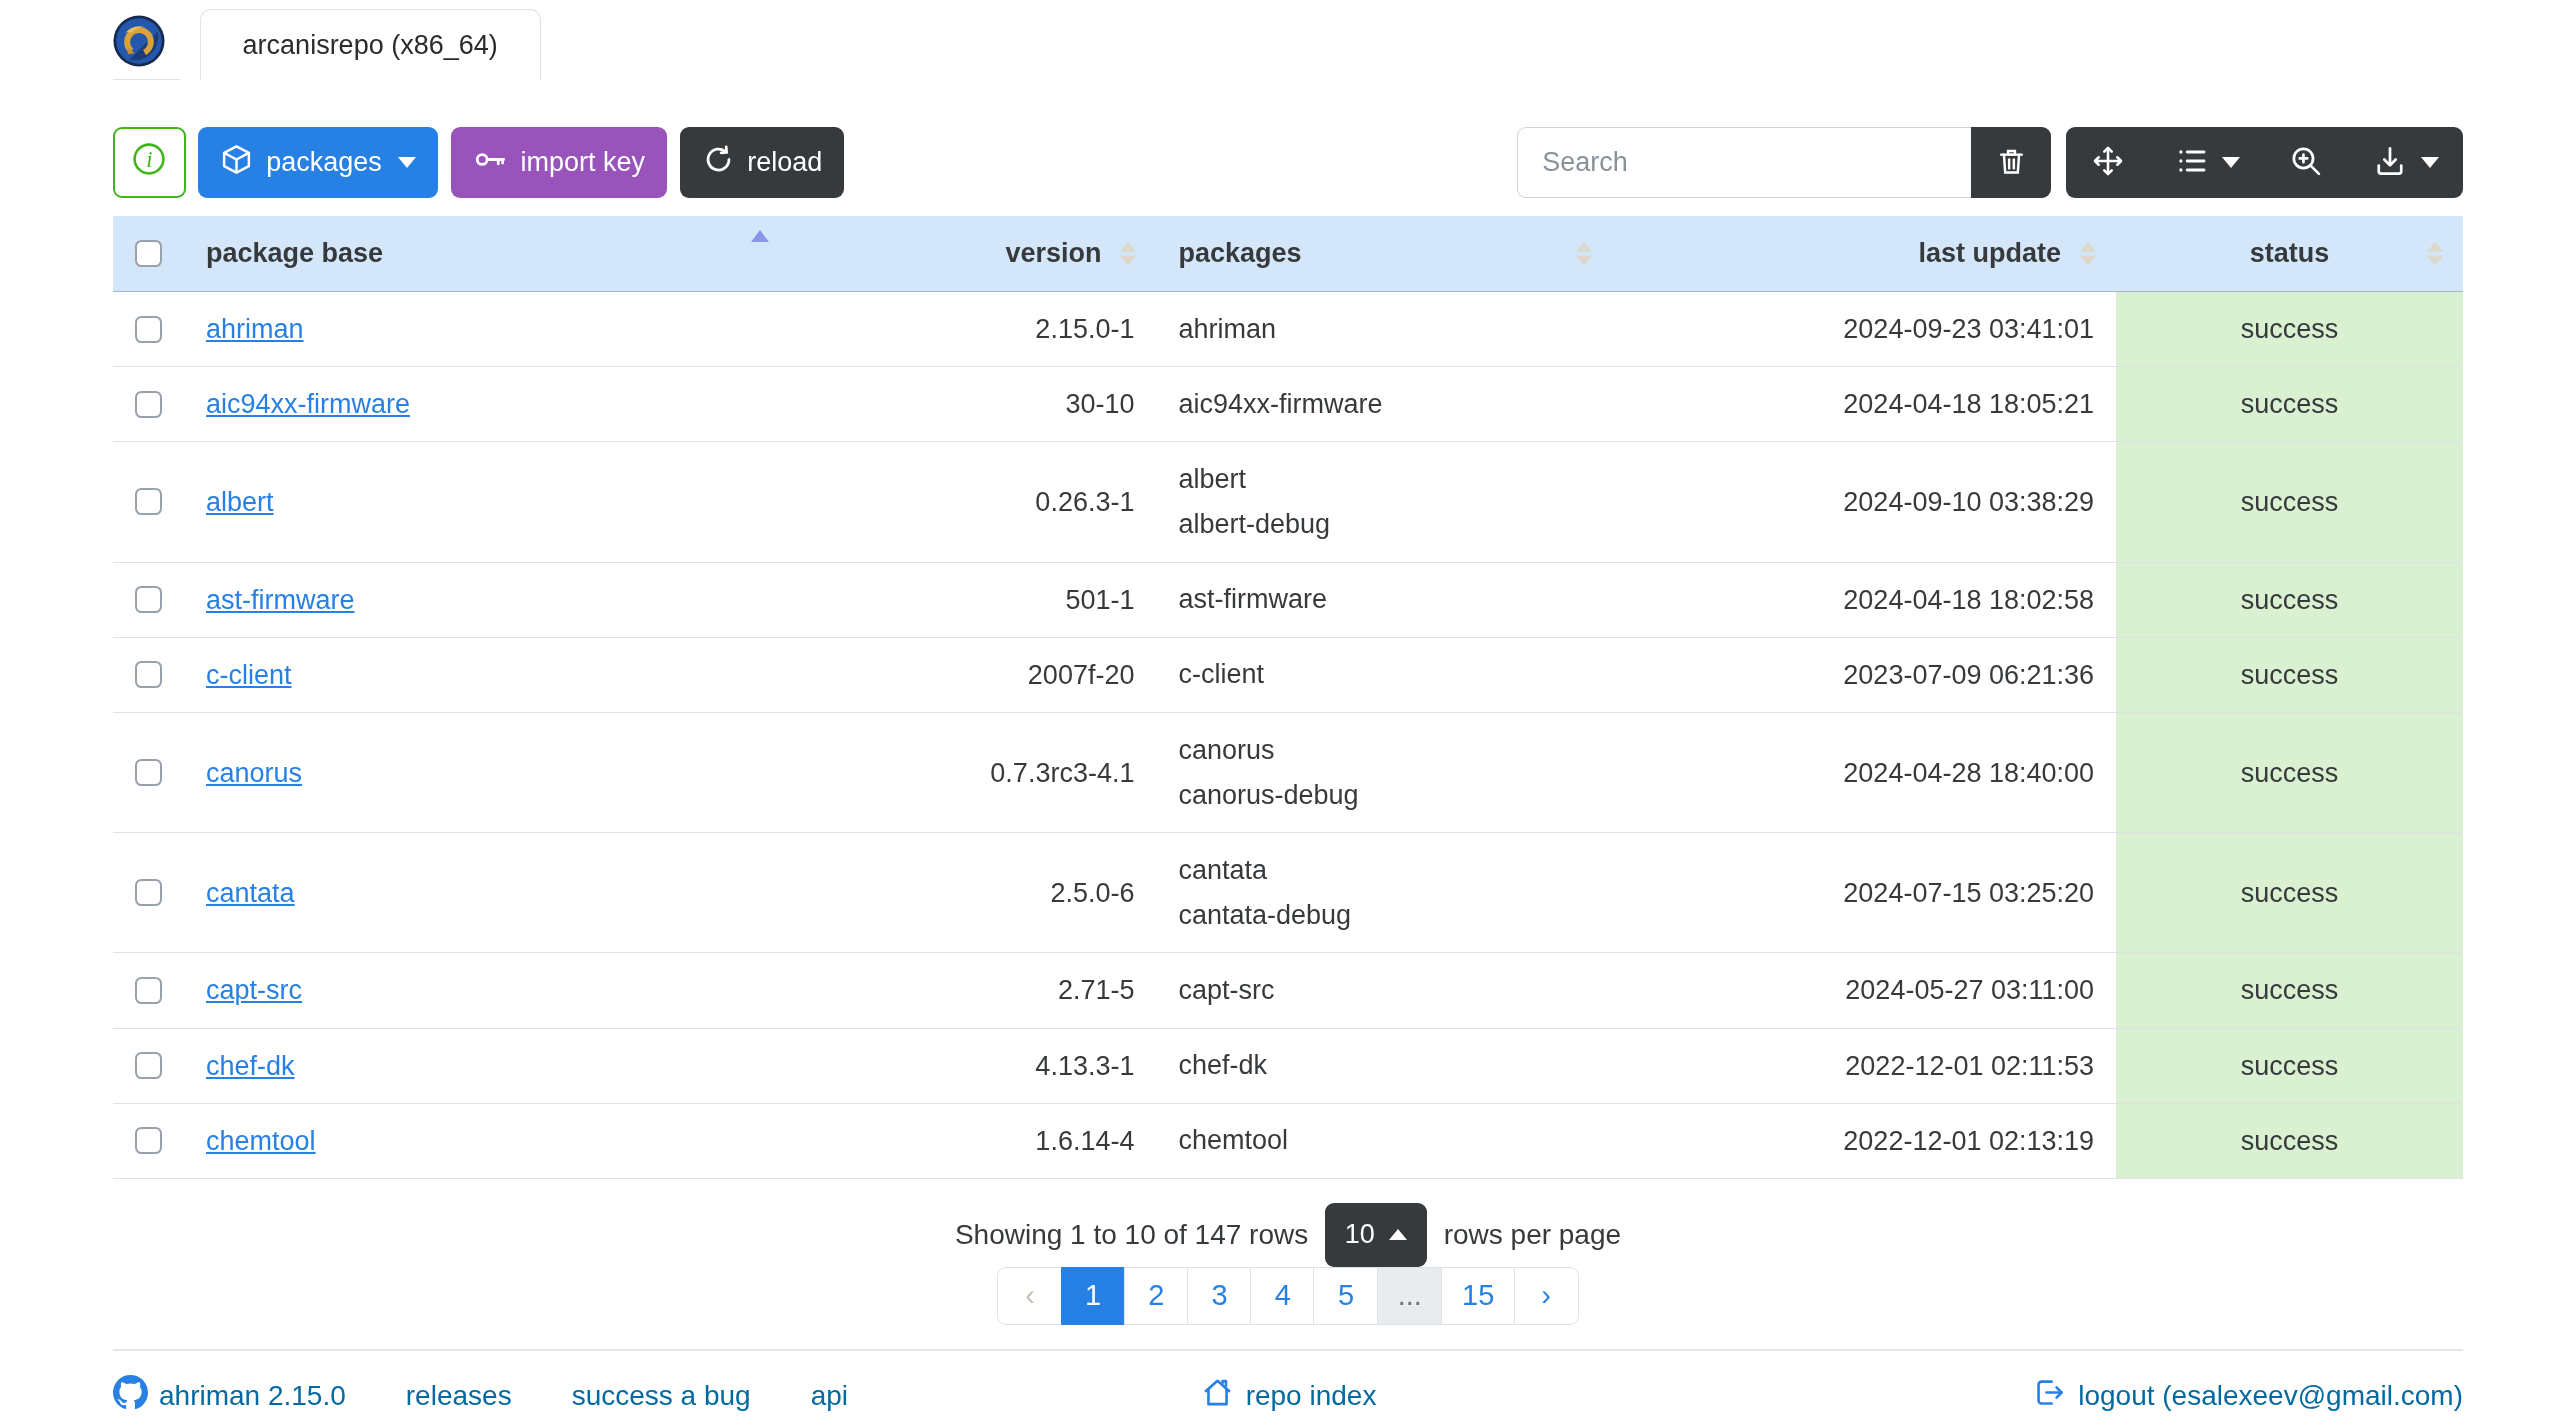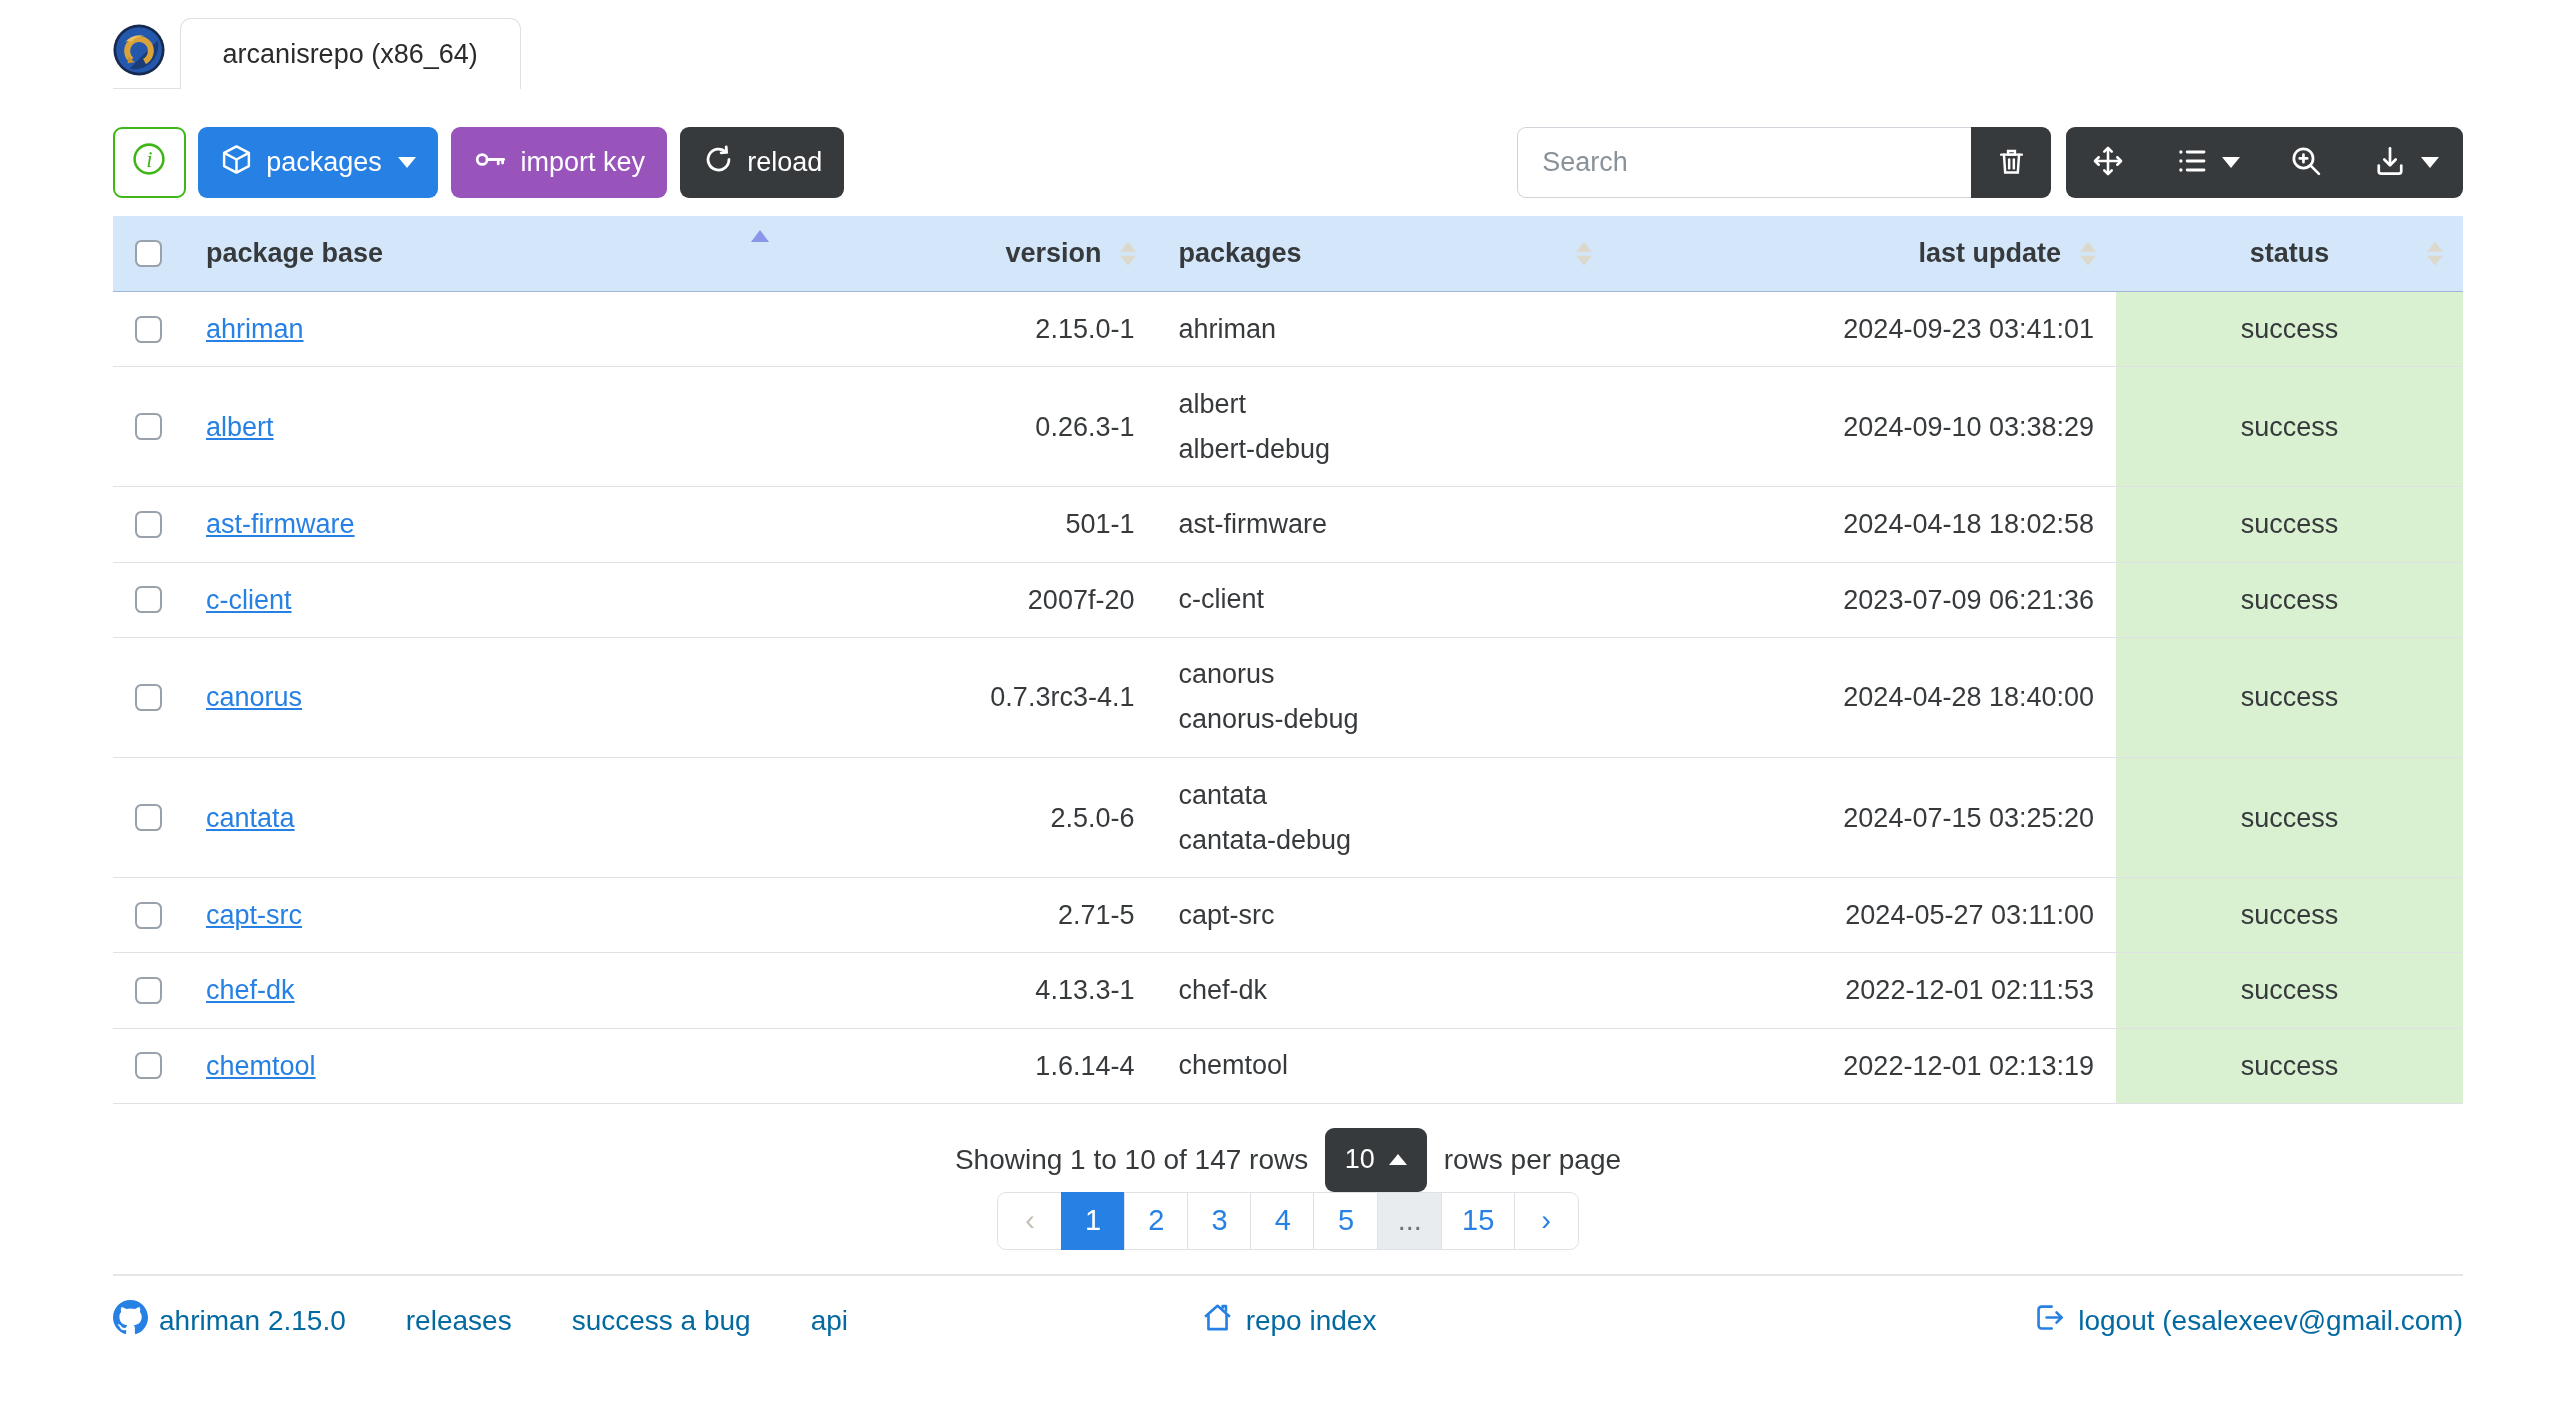--- a/index.html
+++ b/index.html
@@ -2,21 +2,21 @@
 <html style="font-size:14.6px"><head>
 <meta charset="utf-8">
 <style>
   * { margin:0; padding:0; box-sizing:border-box; }
   html,body { width:2576px; height:1428px; background:#fff; overflow:hidden;
     font-family:"Liberation Sans","DejaVu Sans",sans-serif; color:#373a3c; }
 
   .container { width:2350px; margin:0 113px; }
 
   
-  .navtabs { display:flex; align-items:flex-end; height:80px; margin-top:9px; }
+  .navtabs { display:flex; height:80px; margin-top:9px;gap:20px; }
   .brand { display:flex; align-items:center; padding:0 14.6px 5.5px 0; border-bottom:1.8px solid #dee2e6; height:71px; }
   .brand svg { display:block; }
   .tab-active { height:71px; display:flex; align-items:center; padding:0 42px;
     background:#fff; border:1.8px solid #dee2e6; border-bottom:none;
     border-radius:11px 11px 0 0; font-size:27px; color:#2b2b2b; cursor:pointer; }
 
   
   .toolbar { display:flex; justify-content:space-between; align-items:center; margin-top:38px; }
   .toolbar-left { display:flex; gap:12.7px; }
   .btn { display:inline-flex; align-items:center; gap:12.7px; height:71px; padding:0 22px;
@@ -274,20 +274,32 @@
         <td>
             <div class="pkg-line">ahriman</div>
           </td>
         <td class="num">2024-09-23 03:41:01</td>
         <td class="c-status">success</td>
       </tr>
       <tr>
         <td>
             <input type="checkbox" class="cb" style="">
           </td>
+        <td><a class="pkg-link">aic94xx-firmware</a></td>
+        <td class="num">30-10</td>
+        <td>
+            <div class="pkg-line">aic94xx-firmware</div>
+          </td>
+        <td class="num">2024-04-18 18:05:21</td>
+        <td class="c-status">success</td>
+      </tr>
+      <tr>
+        <td>
+            <input type="checkbox" class="cb" style="">
+          </td>
         <td><a class="pkg-link">albert</a></td>
         <td class="num">0.26.3-1</td>
         <td>
           <div class="pkg-line">albert</div>
           <div class="pkg-line">albert-debug</div>
         </td>
         <td class="num">2024-09-10 03:38:29</td>
         <td class="c-status">success</td>
       </tr>
       <tr>

